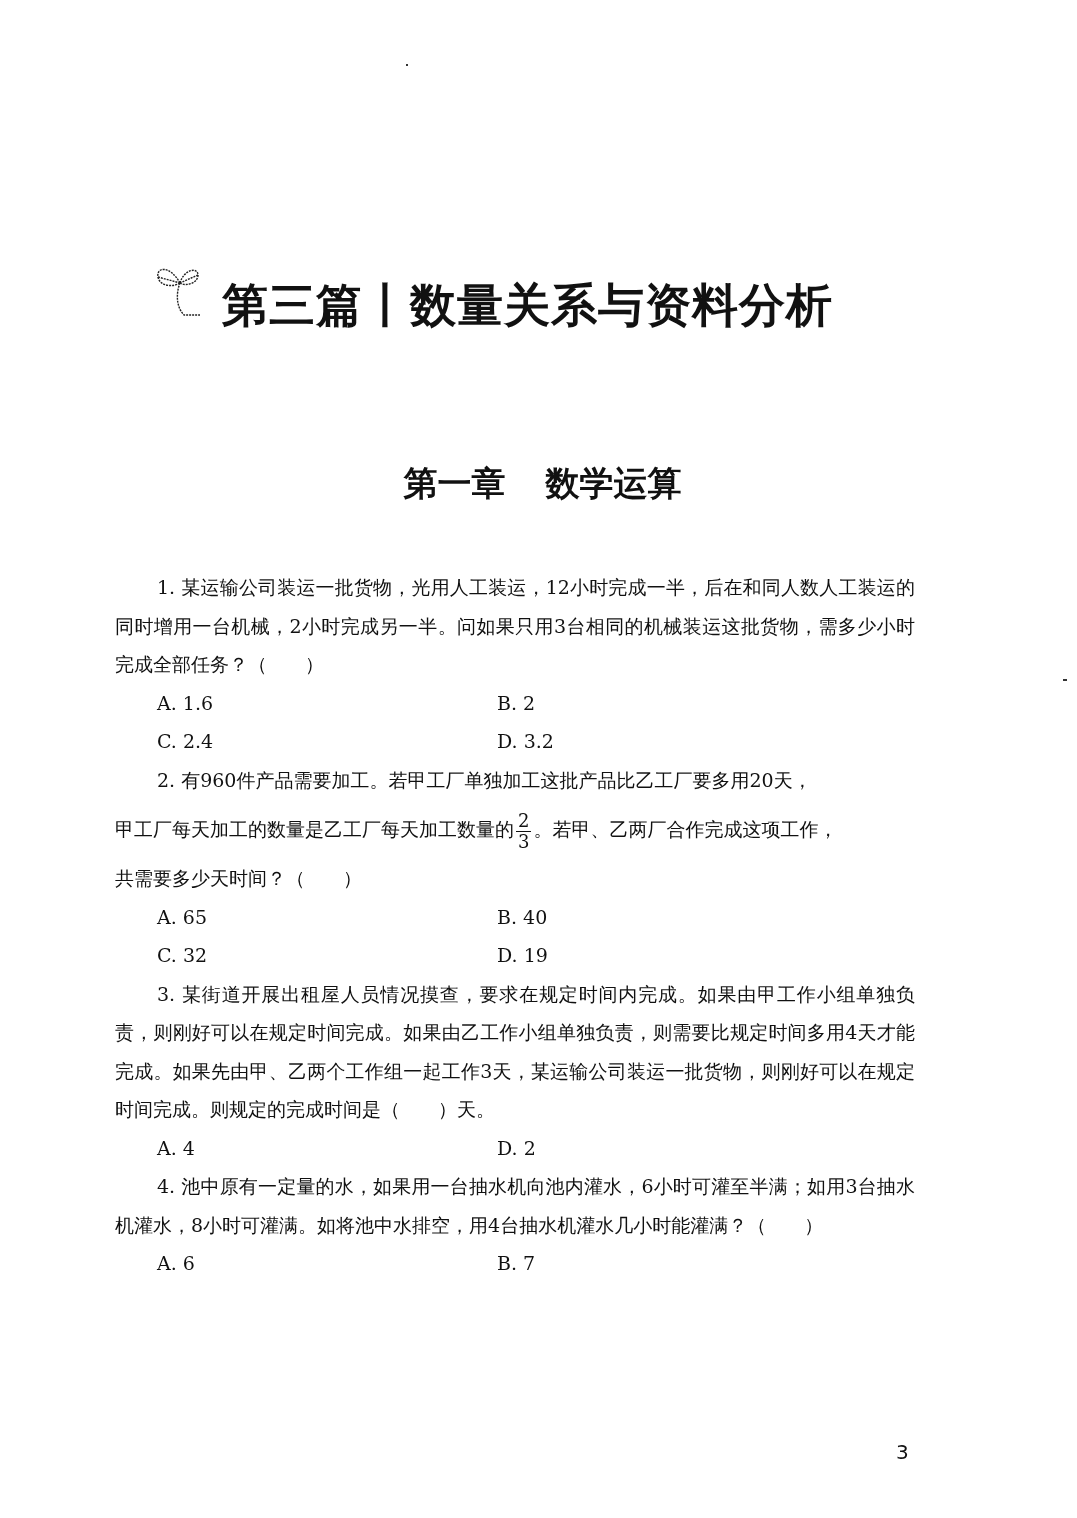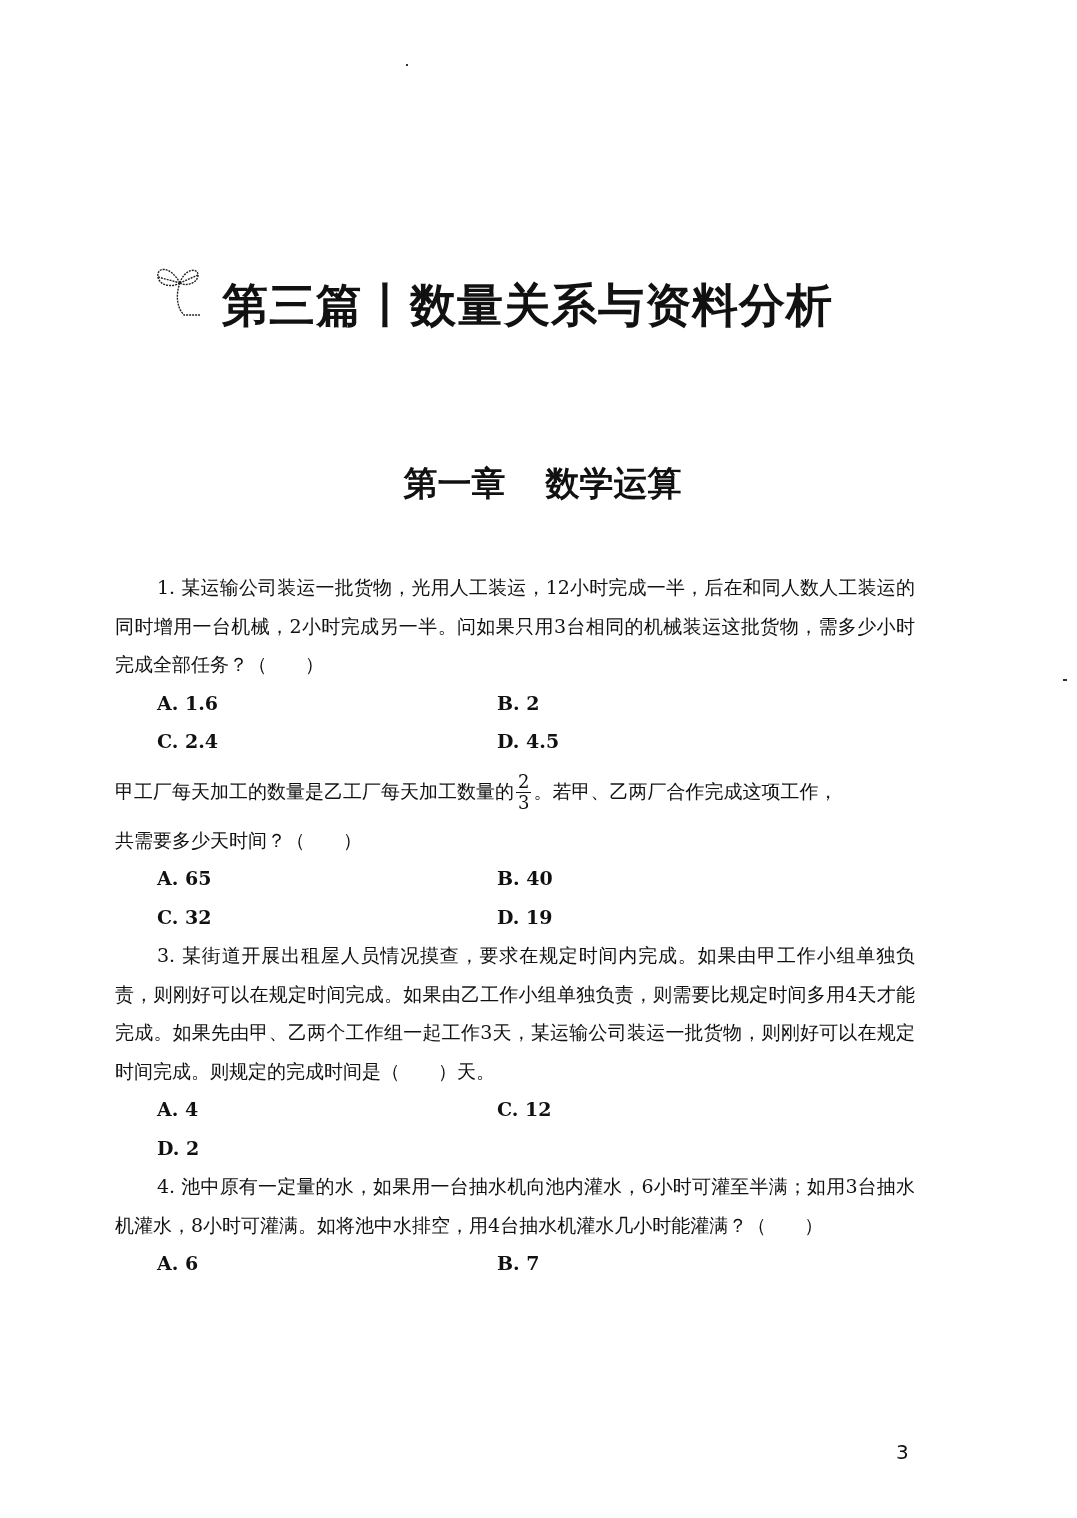--- a/index.html
+++ b/index.html
@@ -4,21 +4,21 @@
 <style>
   html, body { margin: 0; padding: 0; background: #ffffff; }
   body { width: 1077px; height: 1518px; position: relative; overflow: hidden; color: #111; font-family: "DejaVu Serif", "Liberation Serif", serif; }
   .part-title { position: absolute; left: 150px; top: 245px; height: 90px; display: flex; align-items: flex-end; justify-content: space-between; }
   .sprout { width: 70px; height: 60px; margin-right: 2px; margin-bottom: 12px; }
   .part-text { font-family: "DejaVu Sans", "Liberation Sans", sans-serif; font-weight: bold; font-size: 46px; letter-spacing: 1px; line-height: 60px; }
   .chapter-title { position: absolute; left: 4px; width: 1077px; top: 458px; text-align: center; font-family: "DejaVu Sans", "Liberation Sans", sans-serif; font-weight: bold; font-size: 34px; line-height: 50px; }
   .chapter-title .gap { display: inline-block; width: 40px; }
   .content { position: absolute; left: 115px; top: 568px; width: 800px; font-size: 19px; }
   .q { line-height: 38.5px; text-indent: 42px; text-align: justify; margin: 0; }
-  .opts { display: grid; grid-template-columns: 340px 300px; padding-left: 42px; line-height: 38.5px; font-weight: bold; }
+  .opts { display: grid; grid-template-columns: 340px 300px; padding-left: 42px; line-height: 38.5px; }
   .frac { display: inline-block; vertical-align: middle; text-align: center; font-size: 18px; line-height: 20px; margin: 0 2px; }
   .frac .num { display: block; border-bottom: 1px solid #111; padding: 0 2px; }
   .frac .den { display: block; padding: 0 2px; }
   .q2b { line-height: 60px; }
   .page-number { position: absolute; left: 896px; top: 1440px; font-family: "DejaVu Sans", "Liberation Sans", sans-serif; font-size: 20px; }
   .speck { position: absolute; width: 2px; height: 2px; background: #333; }
 </style>
 </head>
 <body>
 
@@ -43,40 +43,40 @@
 </div>
 
 <div class="content">
 
   <div>
     <p class="q"><span>1.</span> <span>某运输公司装运一批货物，光用人工装运，12小时完成一半，后在和同人数人工装运的同时增用一台机械，2小时完成另一半。问如果只用3台相同的机械装运这批货物，需多少小时完成全部任务？（　　）</span></p>
     <div class="opts">
       <div><span>A.</span> <span>1.6</span></div>
       <div><span>B.</span> <span>2</span></div>
       <div><span>C.</span> <span>2.4</span></div>
-      <div><span>D.</span> <span>4.5</span></div>
+      <div><span>D.</span> <span>3.2</span></div>
     </div>
   </div>
 
   <div>
+    <p class="q"><span>2.</span> <span>有960件产品需要加工。若甲工厂单独加工这批产品比乙工厂要多用20天，</span></p>
     <p class="q q2b" style="text-indent:0;"><span>甲工厂每天加工的数量是乙工厂每天加工数量的</span><span class="frac"><span class="num">2</span><span class="den">3</span></span><span>。若甲、乙两厂合作完成这项工作，</span></p>
     <p class="q" style="text-indent:0;"><span>共需要多少天时间？（　　）</span></p>
     <div class="opts">
       <div><span>A.</span> <span>65</span></div>
       <div><span>B.</span> <span>40</span></div>
       <div><span>C.</span> <span>32</span></div>
       <div><span>D.</span> <span>19</span></div>
     </div>
   </div>
 
   <div>
     <p class="q"><span>3.</span> <span>某街道开展出租屋人员情况摸查，要求在规定时间内完成。如果由甲工作小组单独负责，则刚好可以在规定时间完成。如果由乙工作小组单独负责，则需要比规定时间多用4天才能完成。如果先由甲、乙两个工作组一起工作3天，某运输公司装运一批货物，则刚好可以在规定时间完成。则规定的完成时间是（　　）天。</span></p>
     <div class="opts">
       <div><span>A.</span> <span>4</span></div>
-      <div><span>C.</span> <span>12</span></div>
       <div><span>D.</span> <span>2</span></div>
     </div>
   </div>
 
   <div>
     <p class="q"><span>4.</span> <span>池中原有一定量的水，如果用一台抽水机向池内灌水，6小时可灌至半满；如用3台抽水机灌水，8小时可灌满。如将池中水排空，用4台抽水机灌水几小时能灌满？（　　）</span></p>
     <div class="opts">
       <div><span>A.</span> <span>6</span></div>
       <div><span>B.</span> <span>7</span></div>
     </div>

